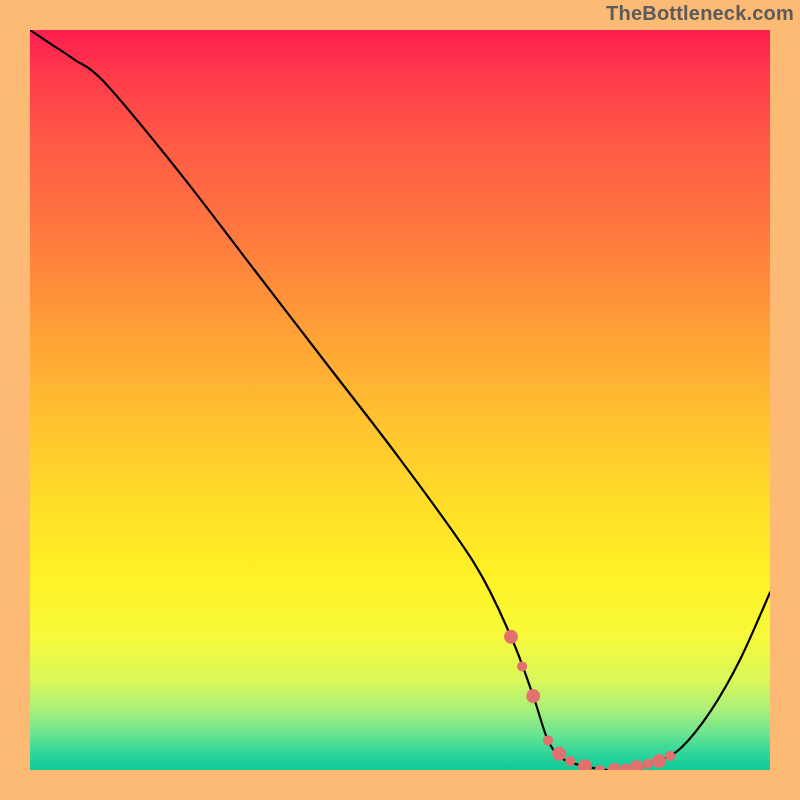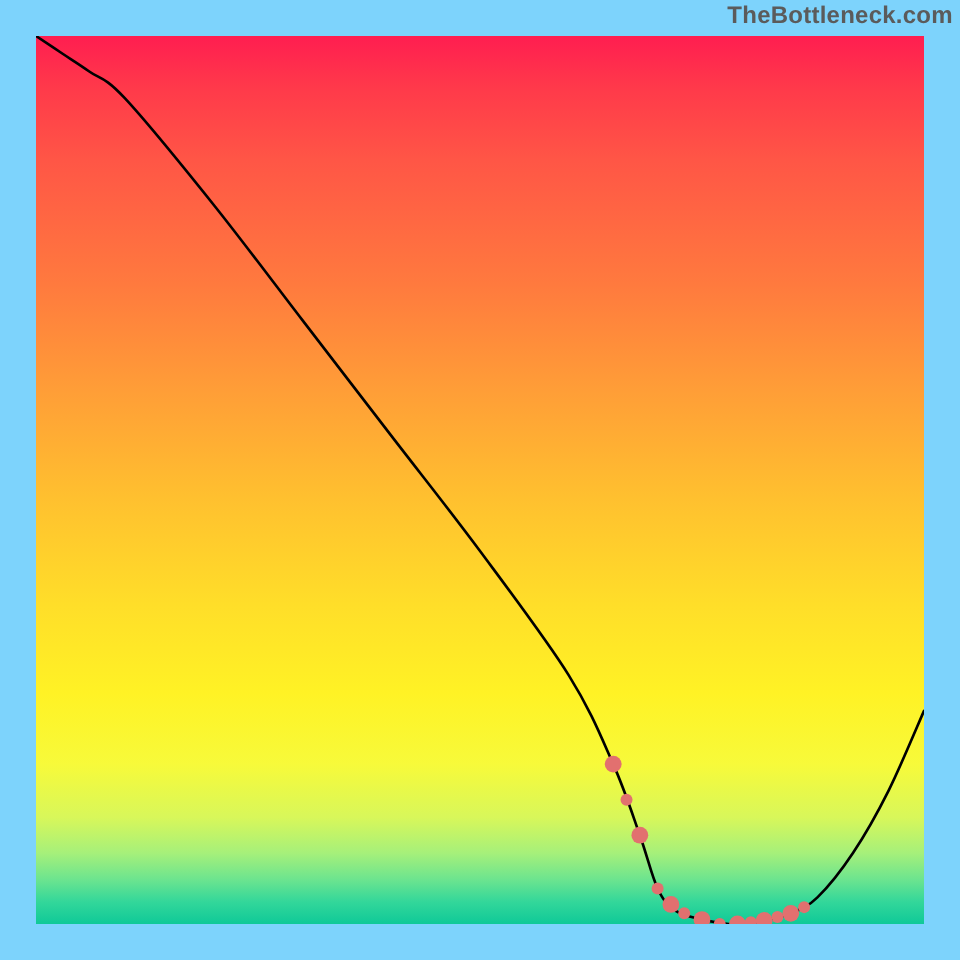--- a/index.html
+++ b/index.html
@@ -8,21 +8,21 @@
     width: 800px;
     height: 800px;
     background: #000;
     overflow: hidden;
     font-family: Arial, Helvetica, sans-serif;
   }
   .frame {
     position: relative;
     width: 800px;
     height: 800px;
-    background: #7dd3fc;
+    background: #fdba74;
   }
   .watermark {
     position: absolute;
     top: 2px;
     right: 6px;
     font-size: 20px;
     font-weight: 600;
     color: #5b5b5b;
     letter-spacing: 0.2px;
     z-index: 4;

